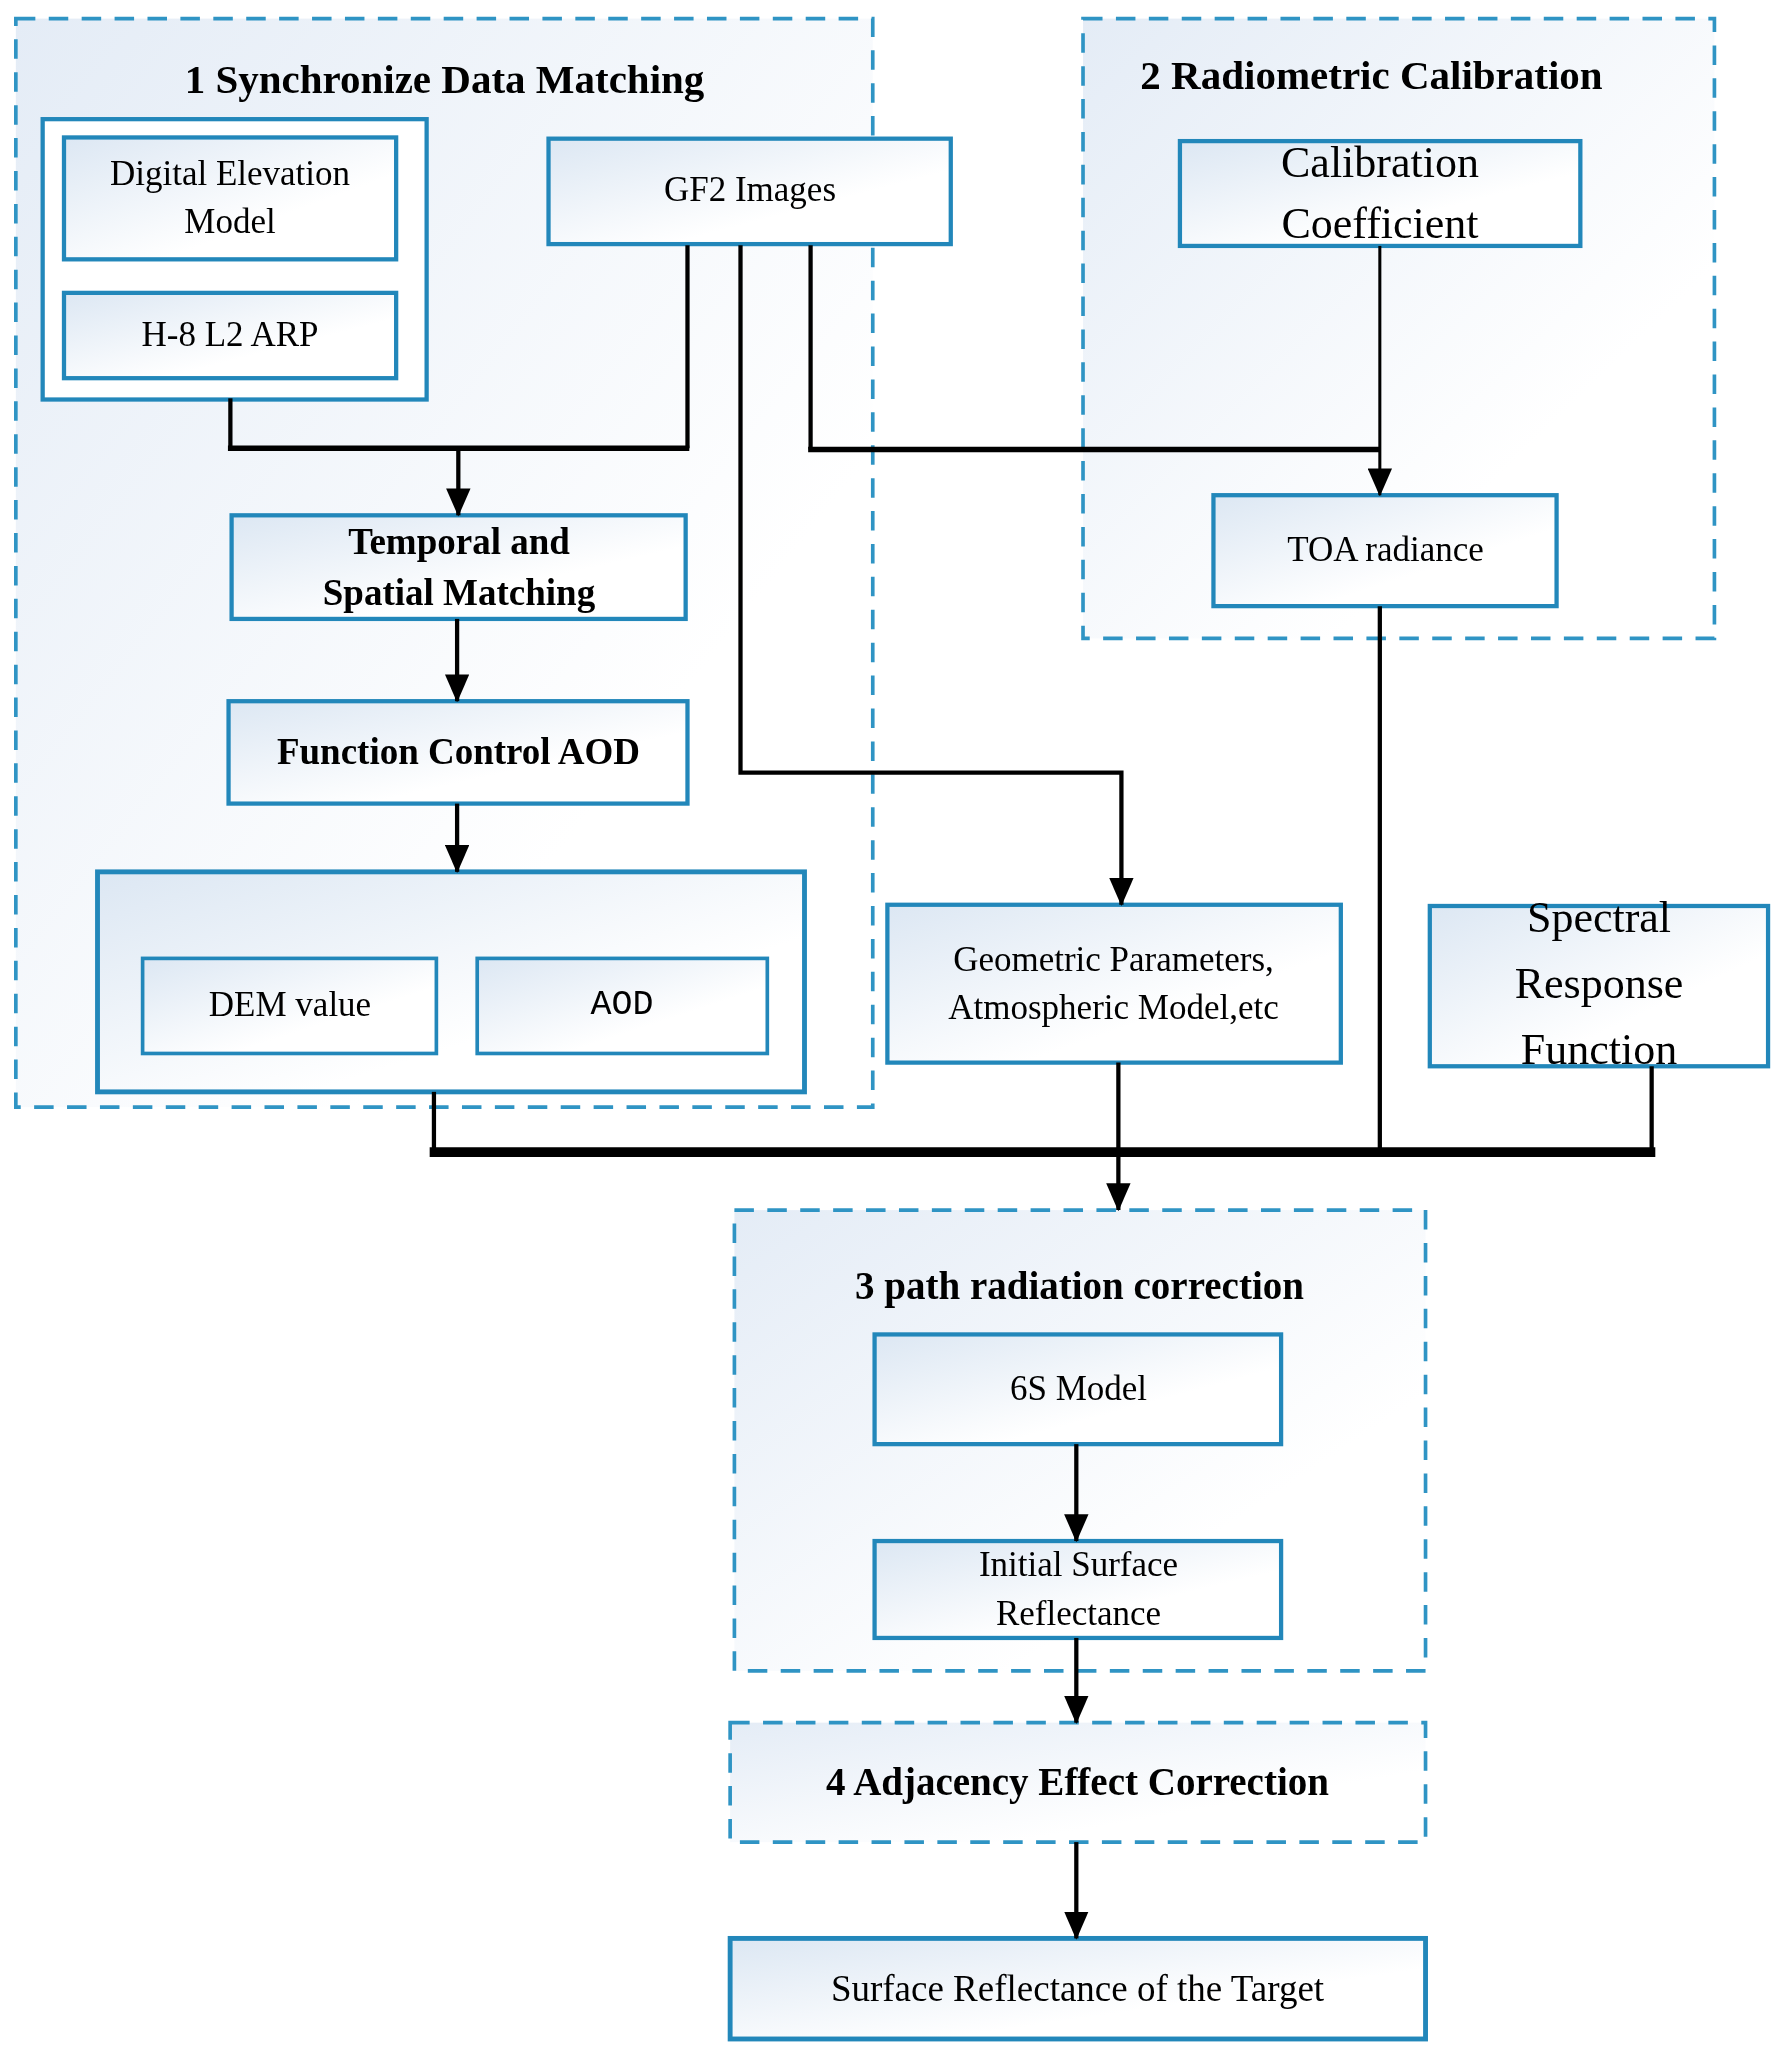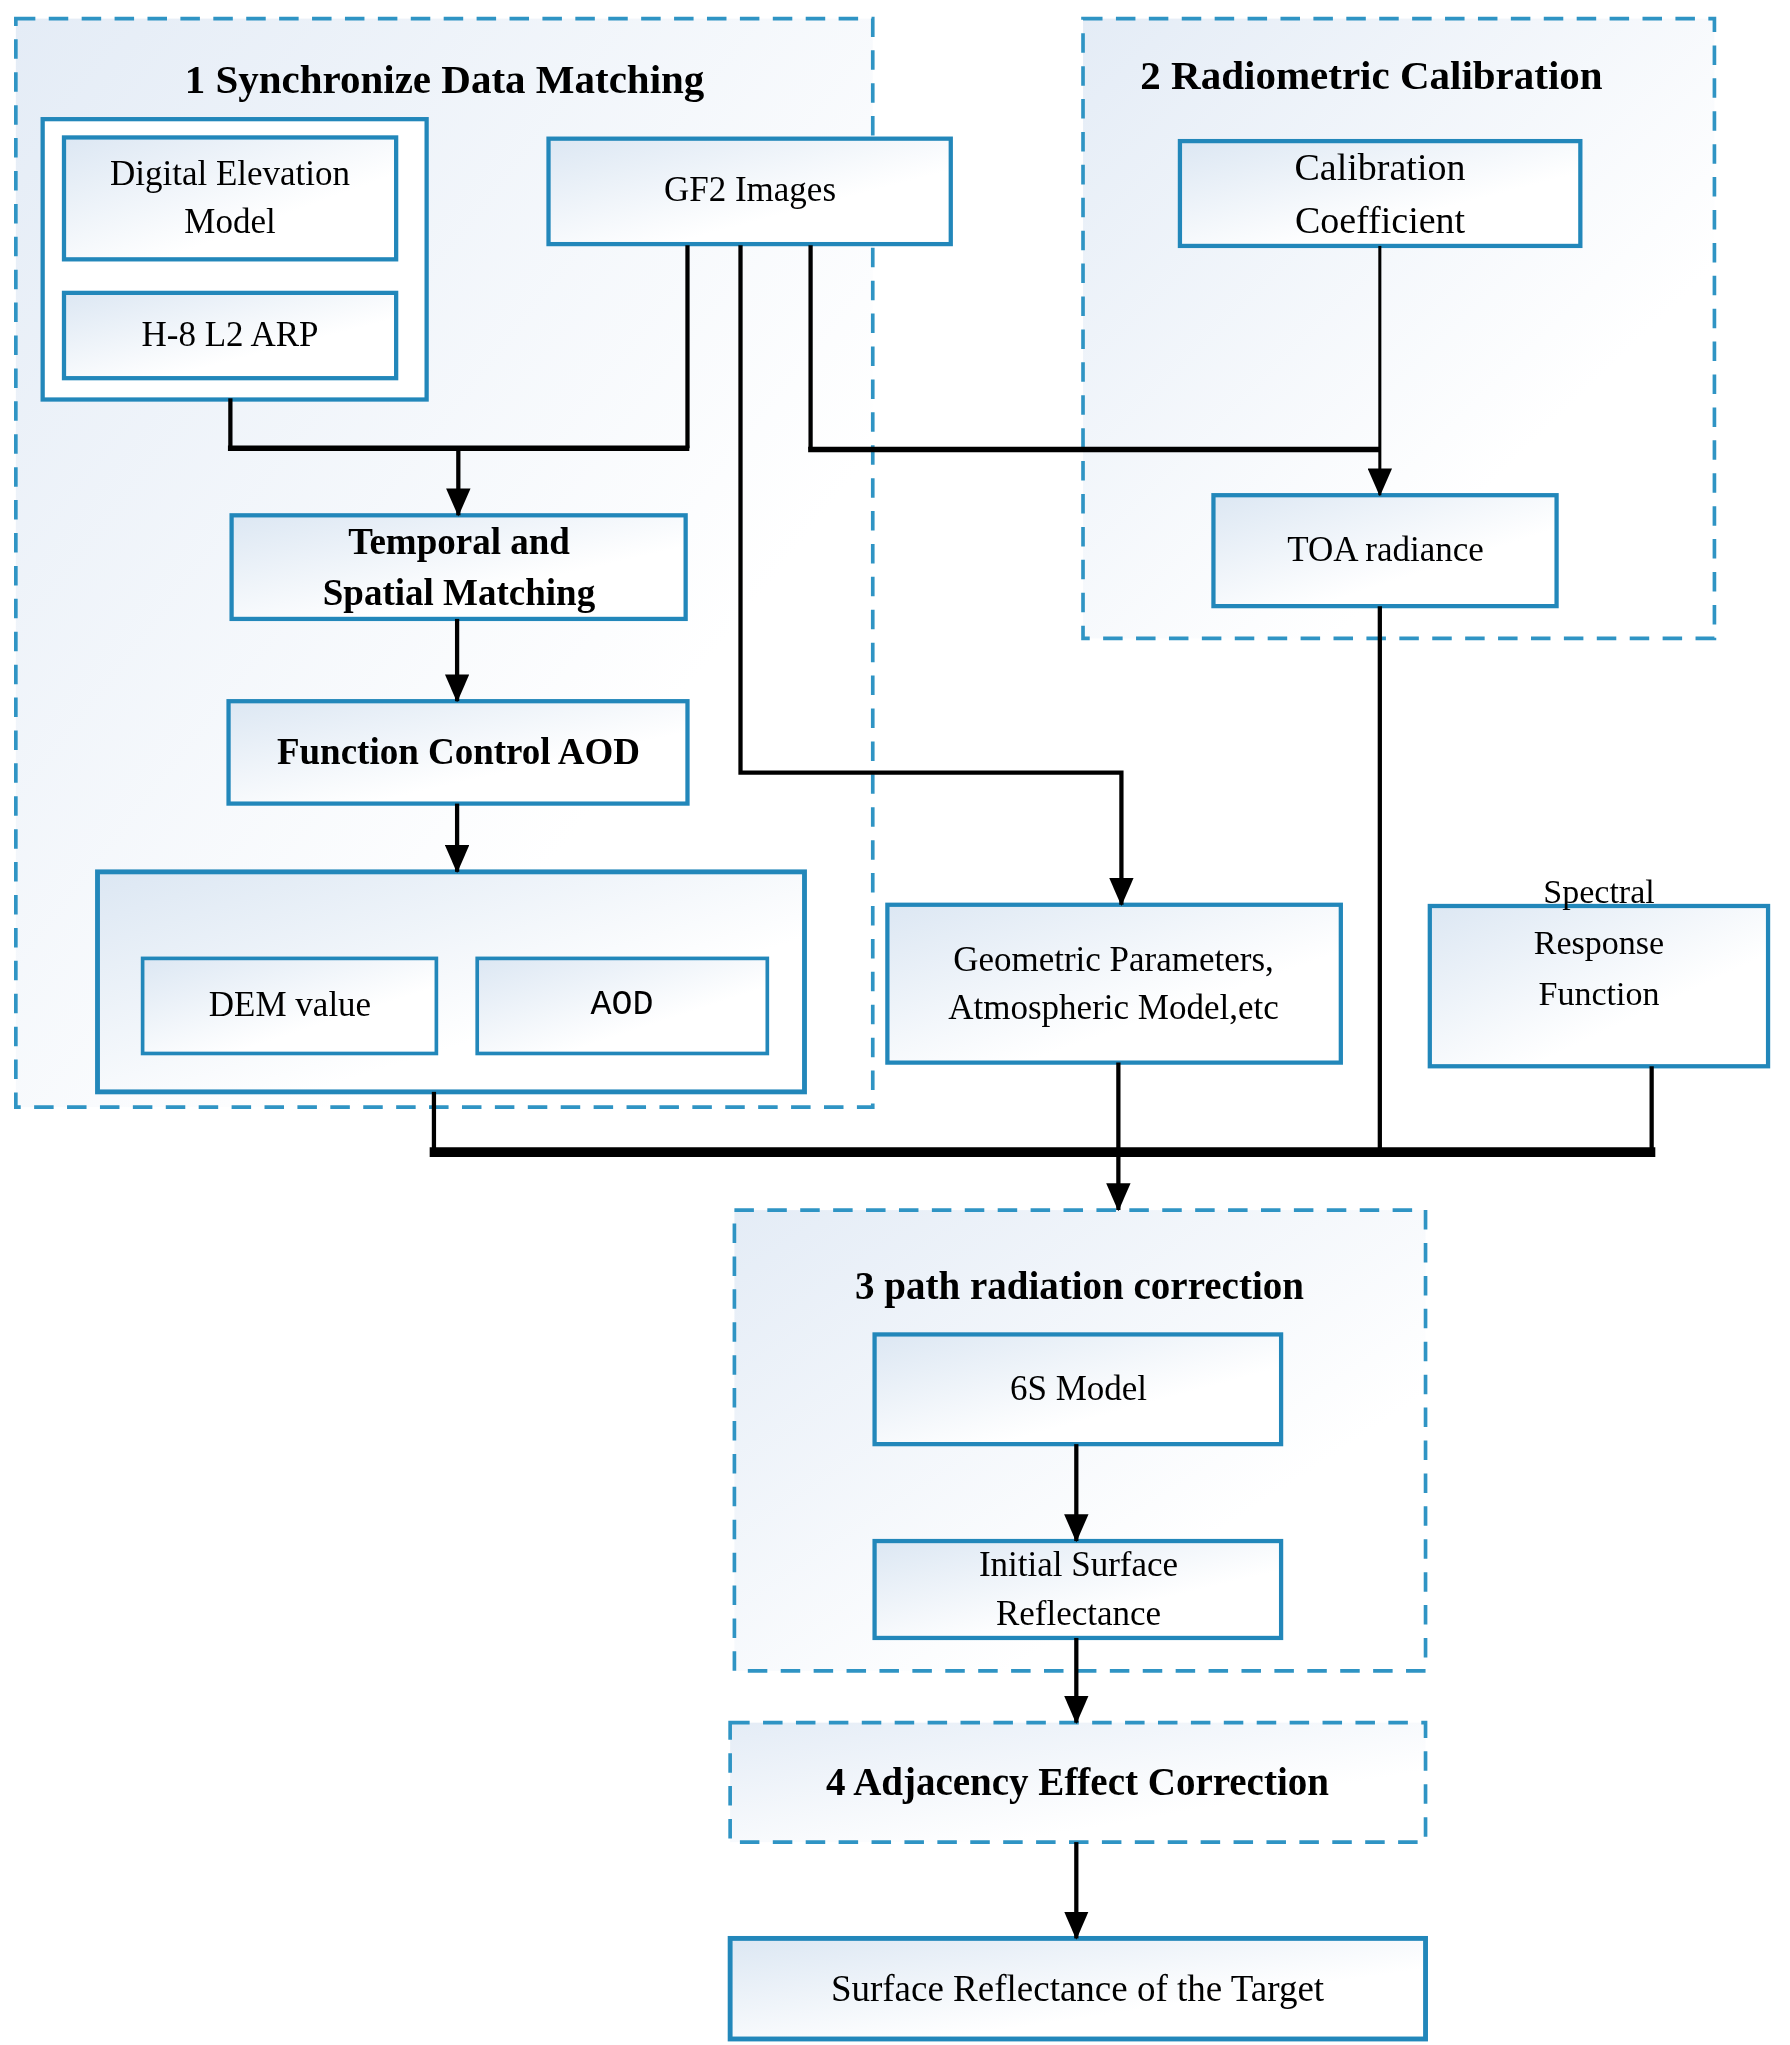--- a/index.html
+++ b/index.html
@@ -88,26 +88,26 @@
   </svg>
 
   <div class="lbl title" style="left:16px;top:44px;width:857px;height:70px;font-size:41px;">1 Synchronize Data Matching</div>
   <div class="lbl title" style="left:1056px;top:40px;width:631px;height:70px;font-size:41px;">2 Radiometric Calibration</div>
   <div class="lbl title" style="left:734px;top:1245px;width:691px;height:82px;font-size:39px;">3 path radiation correction</div>
   <div class="lbl title" style="left:730px;top:1722px;width:695px;height:119px;font-size:39px;">4 Adjacency Effect Correction</div>
 
   <div class="lbl" style="left:64px;top:137px;width:332px;height:122px;font-size:35px;padding:0 18.3px;">Digital Elevation Model</div>
   <div class="lbl" style="left:64px;top:293px;width:332px;height:85px;font-size:35px;">H-8 L2 ARP</div>
   <div class="lbl" style="left:549px;top:138px;width:402px;height:105px;font-size:35px;">GF2 Images</div>
-  <div class="lbl" style="left:1180px;top:141px;width:400px;height:105px;font-size:38px;padding:0 40px;">Calibration Coefficient</div>
+  <div class="lbl" style="left:1180px;top:141px;width:400px;height:105px;font-size:44px;padding:0 40px;">Calibration Coefficient</div>
   <div class="lbl" style="left:1214px;top:495px;width:343px;height:111px;font-size:35px;">TOA radiance</div>
   <div class="lbl b" style="left:232px;top:515px;width:454px;height:104px;font-size:37px;padding:0 70px;">Temporal and Spatial Matching</div>
   <div class="lbl b" style="left:229px;top:701px;width:459px;height:102px;font-size:37px;">Function Control AOD</div>
   <div class="lbl" style="left:143px;top:958px;width:294px;height:95px;font-size:35px;">DEM value</div>
   <div class="lbl" style="left:477px;top:958px;width:290px;height:95px;font-size:35px;font-family:Liberation Mono, monospace;">AOD</div>
   <div class="lbl" style="left:887px;top:905px;width:453px;height:158px;font-size:35px;padding:0 8.5px;">Geometric Parameters, Atmospheric Model,etc</div>
-  <div class="lbl" style="left:1430px;top:862px;width:338px;height:160px;font-size:34px;padding:0 72px;line-height:1.5;">Spectral Response Function</div>
+  <div class="lbl" style="left:1430px;top:904px;width:338px;height:160px;font-size:44px;padding:0 72px;line-height:1.5;">Spectral Response Function</div>
   <div class="lbl" style="left:875px;top:1334px;width:407px;height:110px;font-size:35px;">6S Model</div>
   <div class="lbl" style="left:875px;top:1541px;width:407px;height:97px;font-size:35px;padding:0 37px;">Initial Surface Reflectance</div>
   <div class="lbl" style="left:730px;top:1938px;width:695px;height:101px;font-size:37px;">Surface Reflectance of the Target</div>
 
 </div>
 
 
 </body></html>

